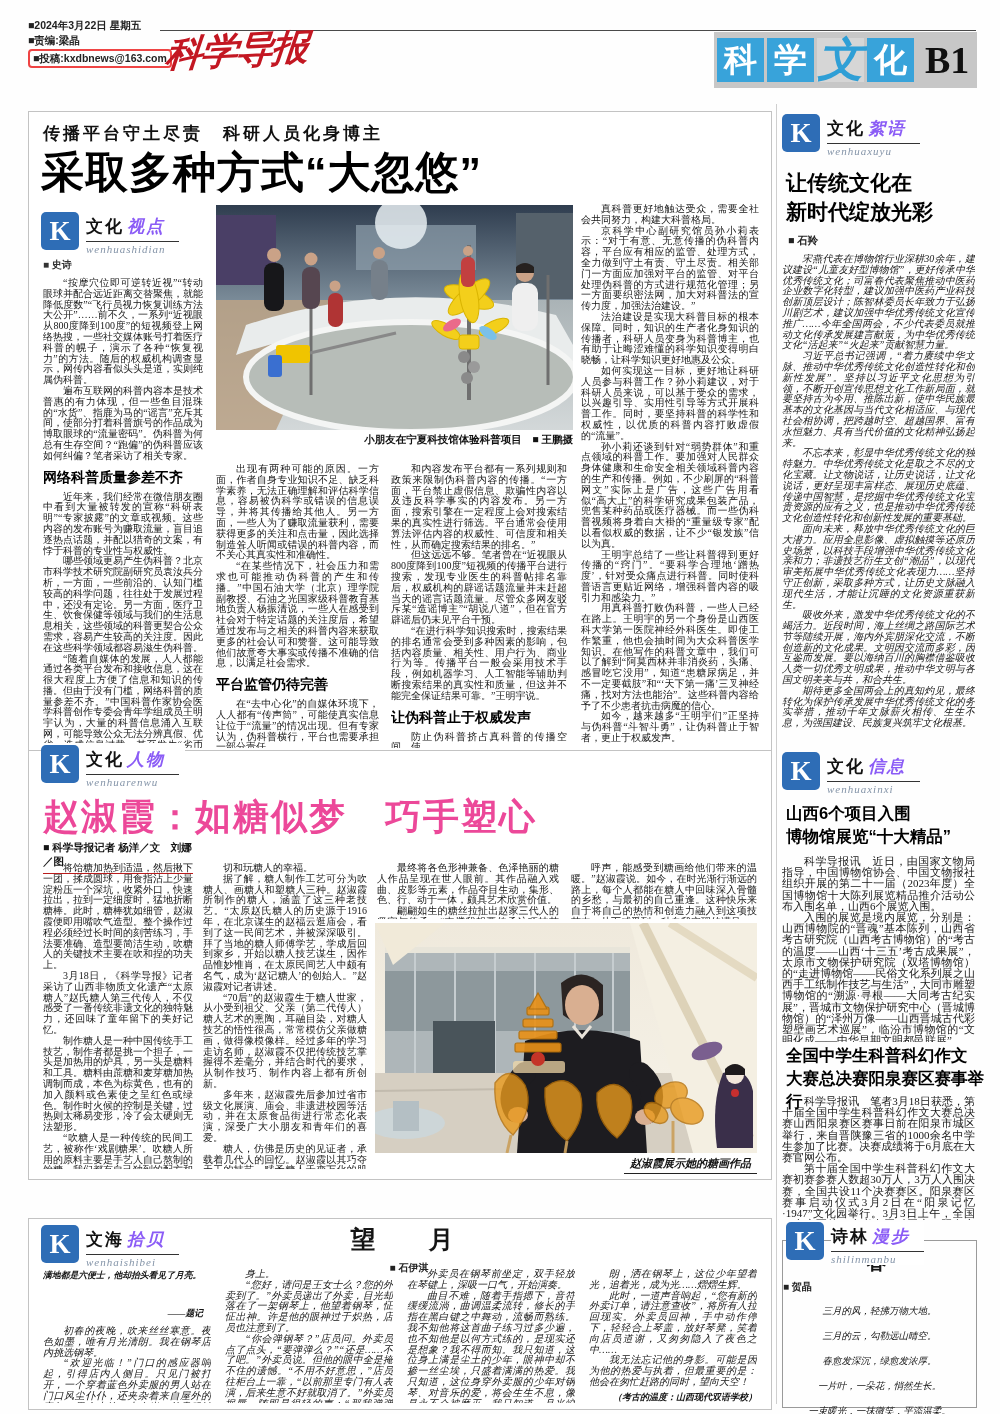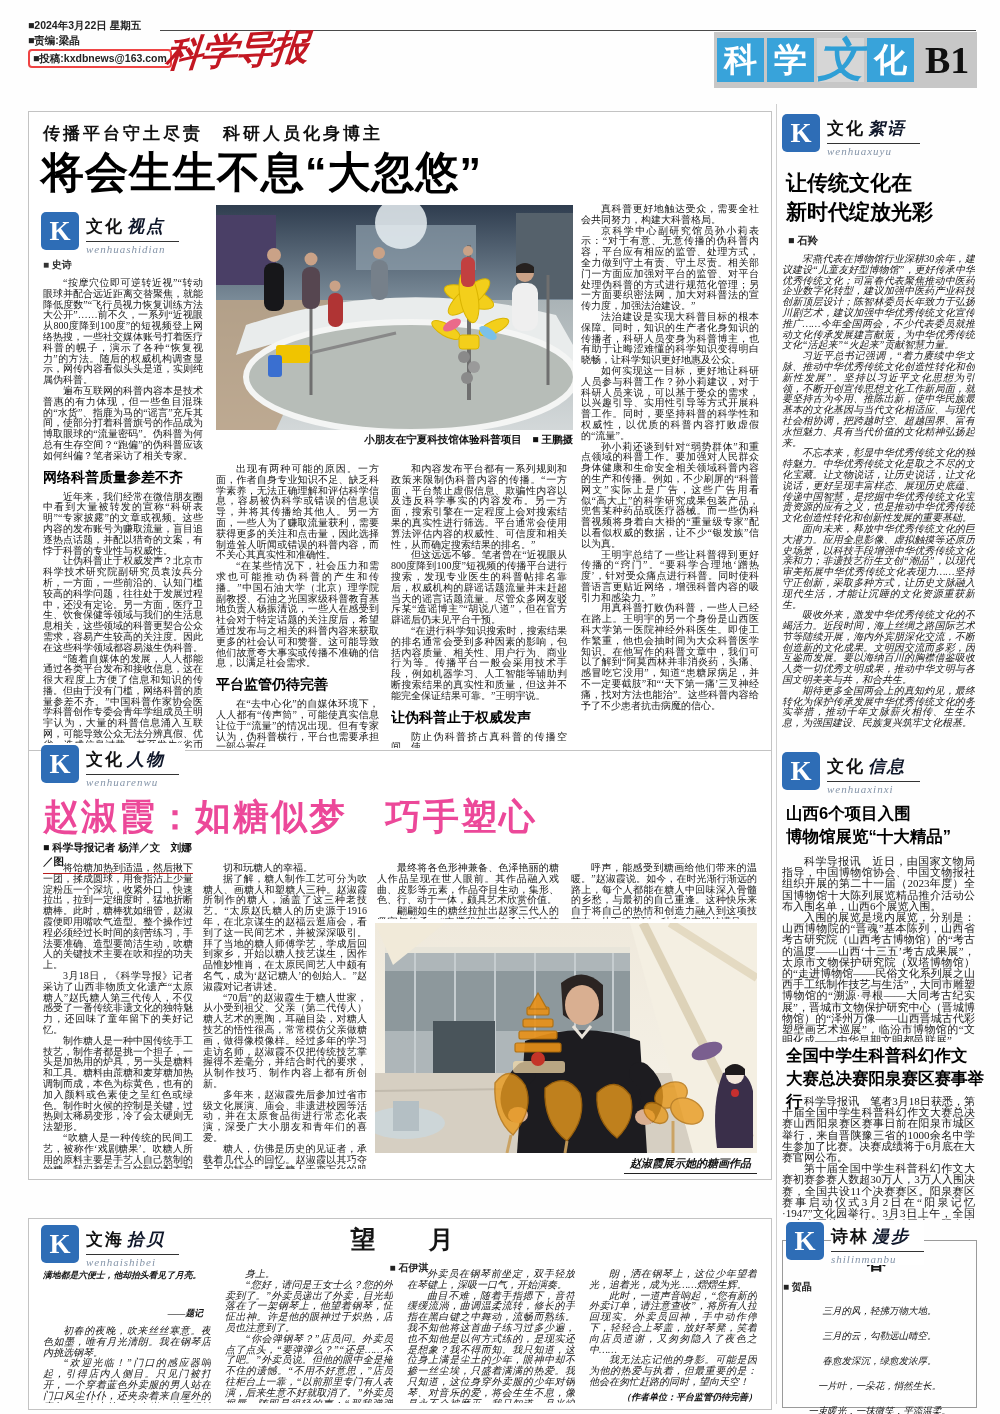--- a/index.html
+++ b/index.html
@@ -20,21 +20,21 @@
   .bbox.wen{background:#d6d6d6;color:#2f9fd6;font:bold italic 46px "Liberation Serif",serif;overflow:visible;}
   .pageno{font:bold 38px "Liberation Serif",serif;color:#101010;margin-left:8px;}
 
   
   .badge{display:flex;align-items:flex-start;}
   .kbox{width:38px;height:38px;background:#2e6db6;border-radius:5px;color:#fff;flex:0 0 auto;
         font:bold 27px "Liberation Serif",serif;display:flex;align-items:center;justify-content:center;}
   .bwords{margin-left:7px;}
   .bzh{font:bold 17px "Liberation Sans",sans-serif;letter-spacing:2px;color:#111;
        border-bottom:1.5px solid #333;padding:3px 14px 3px 0;white-space:nowrap;}
-  .bzh .z2{color:#0f172a;font-family:Liberation Sans, sans-serif;font-style:italic;margin-left:3px;}
+  .bzh .z2{color:#8b5cf6;font-family:Liberation Sans, sans-serif;font-style:italic;margin-left:3px;}
   .bpy{font:italic 11px "Liberation Serif",serif;color:#8494a8;letter-spacing:1px;margin-top:1px;}
 
   
   .col{overflow:hidden;}
   .col p{margin:0;text-indent:2em;text-align:justify;font-size:10px;line-height:10.8px;color:#161616;}
   .kai p{font-style:italic;}
   .subhead{font:bold 14px "Liberation Sans",sans-serif;margin:7px 0 5px;text-indent:0;color:#000;}
   .byline{font:bold 10px "Liberation Sans",sans-serif;color:#333;margin-bottom:6px;}
   .sig{text-align:right;font:bold 9px "Liberation Sans",sans-serif;padding-right:4px;margin-top:2px;}
   .frame{border:1px solid #c3c3c3;background:#fff;}
@@ -91,21 +91,21 @@
     <div class="bbox">学</div>
     <div class="bbox wen">文</div>
     <div class="bbox">化</div>
     <div class="pageno">B1</div>
   </div>
 
   <div class="abs vsep" style="left:776px;top:104px;height:1300px;"></div>
 
   <div class="abs frame" style="left:28px;top:100px;width:742px;height:646px;margin-top:11px;">
     <div class="abs kicker" style="left:14px;top:10px;">传播平台守土尽责　科研人员化身博主</div>
-    <div class="abs headline" style="left:12px;top:32px;">将会生生不息“大忽悠”</div>
+    <div class="abs headline" style="left:12px;top:32px;">采取多种方式“大忽悠”</div>
 
     <div class="abs badge" style="left:12px;top:100px;">
       <div class="kbox">K</div>
       <div class="bwords">
         <div class="bzh"><span class="z1">文化</span><span class="z2">视点</span></div>
         <div class="bpy">wenhuashidian</div>
       </div>
     </div>
 
     <div class="abs" style="left:187px;top:93px;width:357px;">
@@ -172,21 +172,21 @@
 
     <div class="abs col" style="left:14px;top:146px;width:160px;height:490px;">
       <div class="byline">■ 史诗</div>
       <div>
           <p>“按摩穴位即可逆转近视”“转动眼球并配合远近距离交替聚焦，就能降低度数”“飞行员视力恢复训练方法大公开”……前不久，一系列“近视眼从800度降到100度”的短视频登上网络热搜，一些社交媒体账号打着医疗科普的幌子，演示了各种“恢复视力”的方法。随后的权威机构调查显示，网传内容看似头头是道，实则纯属伪科普。</p>
           <p>遍布互联网的科普内容本是技术普惠的有力体现，但一些鱼目混珠的“水货”、指鹿为马的“谣言”充斥其间，使部分打着科普旗号的作品成为博取眼球的“流量密码”。伪科普为何总有生存空间？“跑偏”的伪科普应该如何纠偏？笔者采访了相关专家。</p>
         </div>
       <div class="subhead">网络科普质量参差不齐</div>
       <div>
           <p>近年来，我们经常在微信朋友圈中看到大量被转发的宣称“科研表明”“专家披露”的文章或视频。这些内容的发布账号为赚取流量，盲目追逐热点话题，并配以猎奇的文案，有悖于科普的专业性与权威性。</p>
-          <p>让伪科普止于权威发声？北京市科学技术研究院副研究员袁汝兵分析，一方面，一些前沿的、认知门槛较高的科学问题，往往处于发展过程中，还没有定论。另一方面，医疗卫生、饮食保健等领域与我们的生活息息相关，这些领域的科普更契合公众需求，容易产生较高的关注度。因此在这些科学领域都容易滋生伪科普。</p>
+          <p>哪些领域更易产生伪科普？北京市科学技术研究院副研究员袁汝兵分析，一方面，一些前沿的、认知门槛较高的科学问题，往往处于发展过程中，还没有定论。另一方面，医疗卫生、饮食保健等领域与我们的生活息息相关，这些领域的科普更契合公众需求，容易产生较高的关注度。因此在这些科学领域都容易滋生伪科普。</p>
           <p>“随着自媒体的发展，人人都能通过各类平台发布和接收信息，这在很大程度上方便了信息和知识的传播。但由于没有门槛，网络科普的质量参差不齐。”中国科普作家协会医学科普创作专委会青年学组成员王明宇认为，大量的科普信息涌入互联网，可能导致公众无法分辨真假、优劣，造成信息过载，甚至发生“劣币驱除良币”的情况。</p>
           <p>在王明宇看来，从创作者端看，伪科普的</p>
         </div>
     </div>
 
     <div class="abs col" style="left:187px;top:352px;width:163px;height:284px;">
       <div>
           <p>出现有两种可能的原因。一方面，作者自身专业知识不足、缺乏科学素养，无法正确理解和评估科学信息，容易被伪科学或错误的信息误导，并将其传播给其他人。另一方面，一些人为了赚取流量获利，需要获得更多的关注和点击量，因此选择制造耸人听闻或错误的科普内容，而不关心其真实性和准确性。</p>
           <p>“在某些情况下，社会压力和需求也可能推动伪科普的产生和传播。”中国石油大学（北京）理学院副教授、石油之光国家级科普教育基地负责人杨振清说，一些人在感受到社会对于特定话题的关注度后，希望通过发布与之相关的科普内容来获取更多的社会认可和赞誉。这可能导致他们故意夸大事实或传播不准确的信息，以满足社会需求。</p>
         </div>
@@ -211,20 +211,21 @@
 
     <div class="abs col" style="left:552px;top:92px;width:178px;height:544px;">
       <div>
           <p>真科普更好地触达受众，需要全社会共同努力，构建大科普格局。</p>
           <p>京科学中心副研究馆员孙小莉表示：“对于有意、无意传播的伪科普内容，平台应有相应的监管、处理方式，全力做到守土有责、守土尽责。相关部门一方面应加强对平台的监管、对平台处理伪科普的方式进行规范化管理；另一方面要织密法网，加大对科普法的宣传力度，加强法治建设。”</p>
           <p>法治建设是实现大科普目标的根本保障。同时，知识的生产者化身知识的传播者，科研人员变身为科普博主，也有助于让晦涩难懂的科学知识变得明白晓畅，让科学知识更好地惠及公众。</p>
           <p>如何实现这一目标，更好地让科研人员参与科普工作？孙小莉建议，对于科研人员来说，可以基于受众的需求，以兴趣引导、实用性引导等方式开展科普工作。同时，要坚持科普的科学性和权威性，以优质的科普内容打败虚假的“流量”。</p>
           <p>孙小莉还谈到针对“弱势群体”和重点领域的科普工作。要加强对人民群众身体健康和生命安全相关领域科普内容的生产和传播。例如，不少刷屏的“科普网文”实际上是广告，这些广告用看似“高大上”的科学研究成果包装产品，兜售某种药品或医疗器械。而一些伪科普视频将身着白大褂的“重量级专家”配以看似权威的数据，让不少“银发族”信以为真。</p>
           <p>王明宇总结了一些让科普得到更好传播的“窍门”。“要科学合理地‘蹭热度’，针对受众痛点进行科普。同时使科普语言更贴近网络，增强科普内容的吸引力和感染力。”</p>
           <p>用真科普打败伪科普，一些人已经在路上。王明宇的另一个身份是山西医科大学第一医院神经外科医生。即使工作繁重，他也会抽时间为大众科普医学知识。在他写作的科普文章中，我们可以了解到“阿莫西林并非消炎药，头痛、感冒吃它没用”，知道“患糖尿病足，并不一定要截肢”和“‘天下第一痛’三叉神经痛，找对方法也能治”。这些科普内容给予了不少患者抗击病魔的信心。</p>
+          <p>如今，越来越多“王明宇们”正坚持与伪科普“斗智斗勇”，让伪科普止于智者，更止于权威发声。</p>
         </div>
     </div>
   </div>
 
   <div class="abs frame" style="left:28px;top:750px;width:742px;height:428px;">
     <div class="abs badge" style="left:12px;top:-8px;background:#fff;padding:2px 6px 0 0;">
       <div class="kbox">K</div>
       <div class="bwords">
         <div class="bzh"><span>文化</span><span class="z2">人物</span></div>
         <div class="bpy">wenhuarenwu</div>
@@ -372,21 +373,21 @@
           <p>外卖员在钢琴前坐定，双手轻放在琴键上，深吸一口气，开始演奏。</p>
           <p>曲目不难，随着手指摁下，音符缓缓流淌，曲调温柔流转，修长的手指在黑白键之中舞动，流畅而熟练。我不知他将这首曲子练习过多少遍，也不知他是以何方式练的，是现实还是想象？我不得而知。我只知道，这位身上满是尘土的少年，眼神中却不掺一丝尘埃，只盛着满满的热爱。我只知道，这位身穿外卖服的少年对钢琴、对音乐的爱，将会生生不息，像是永不会被磨灭。我只知道，月光皎洁清</p>
         </div>
     </div>
     <div class="abs col kai" style="left:560px;top:50px;width:168px;height:134px;">
       <div class="kai">
           <p>朗，洒在钢琴上，这位少年望着光，追着光，成为光……熠熠生辉。</p>
           <p>此时，一道声音响起，“您有新的外卖订单，请注意查收”，将所有人拉回现实。外卖员回神，手中动作停下，轻轻合上琴盖，放好琴凳，笑着向店员道谢，又匆匆隐入了夜色之中……</p>
           <p>我无法忘记他的身影。可能是因为他的热爱与执着，但最重要的是：他会在匆忙赶路的同时，望向天空！</p>
         </div>
-      <div class="credit">（作者单位：平台监管仍待完善）</div>
+      <div class="credit">（考古的温度：山西现代双语学校）</div>
     </div>
   </div>
 
   <div class="abs badge" style="left:782px;top:114px;">
     <div class="kbox">K</div>
     <div class="bwords">
       <div class="bzh"><span>文化</span><span class="z2">絮语</span></div>
       <div class="bpy">wenhuaxuyu</div>
     </div>
   </div>

